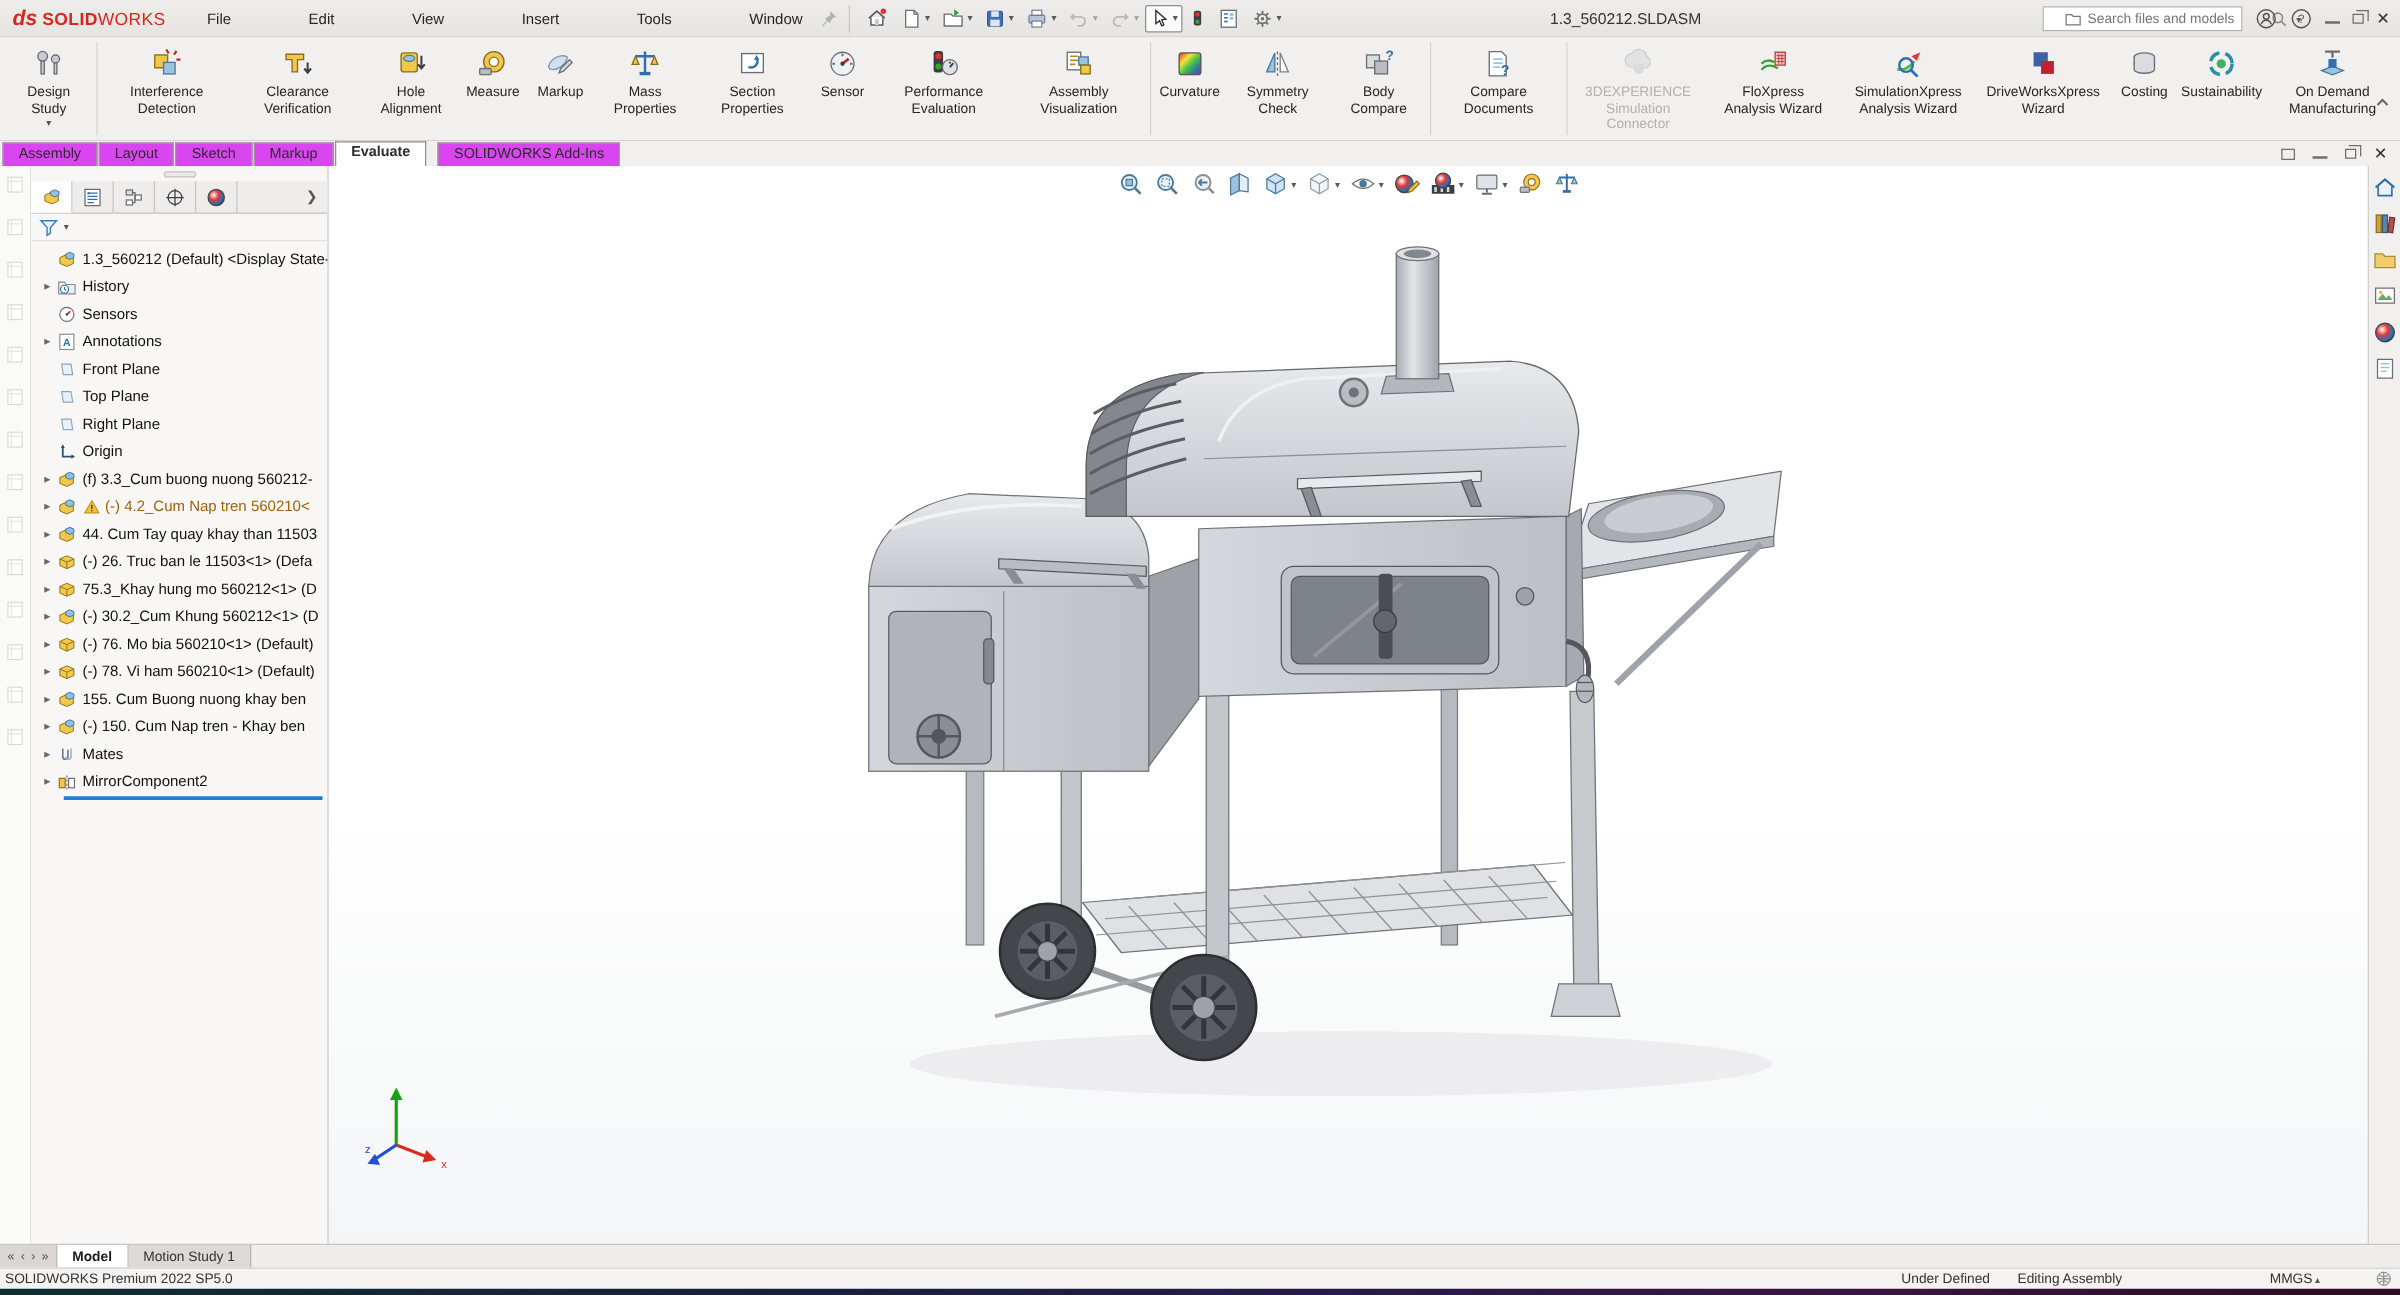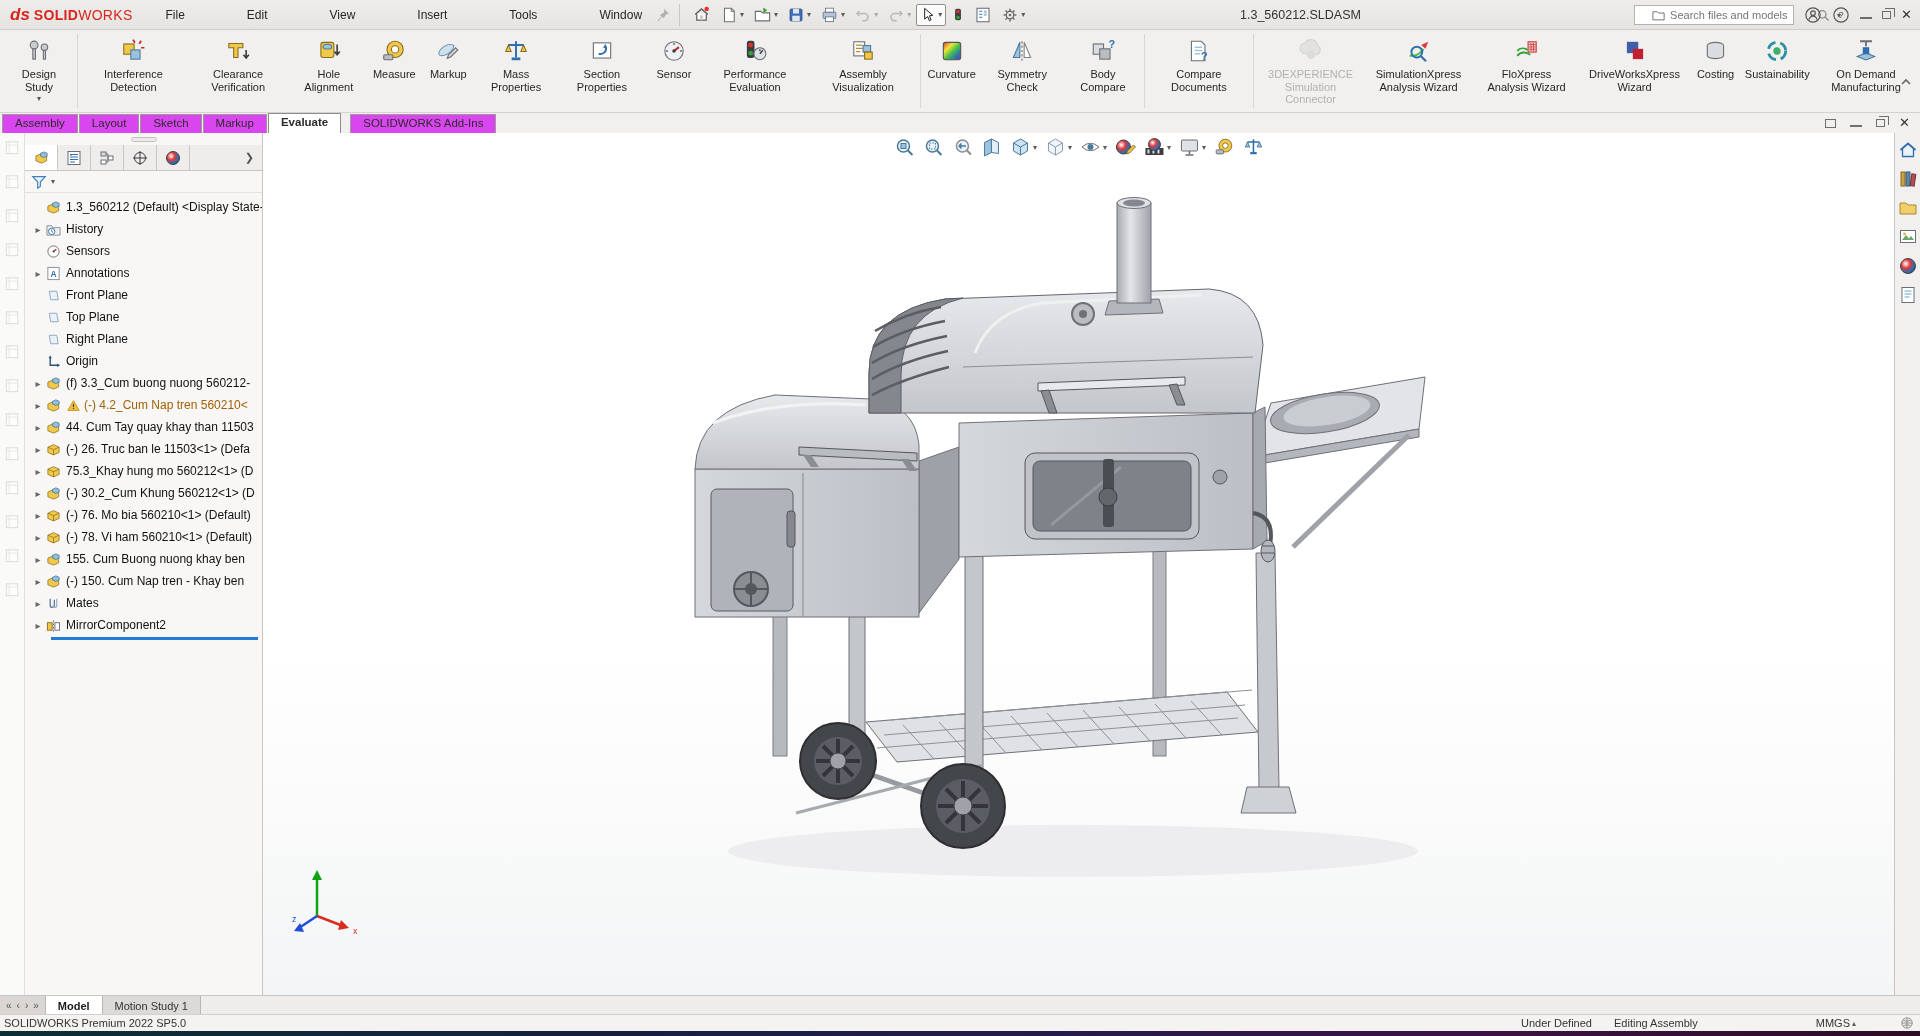--- a/index.html
+++ b/index.html
@@ -450,37 +450,37 @@
         <svg width="26" height="26" viewBox="0 0 24 24" opacity="0.45">
           <path d="M6 14.5a5 5 0 0 1 .8-9.9A6 6 0 0 1 18 6.8 4.5 4.5 0 0 1 17.8 15z" fill="#d0d3d7" stroke="#a9acb0"></path>
           <circle cx="12" cy="15.5" r="4" fill="#c0c3c7"></circle>
         </svg>
       </span>
       <div class="rb-label">3DEXPERIENCE Simulation Connector</div>
     </div>
     <div class="rb-btn">
       <span class="icn">
         <svg width="26" height="26" viewBox="0 0 24 24">
+          <rect x="13" y="3.5" width="7.5" height="9.5" fill="#f6caca" stroke="#c23b3b"></rect>
+          <path d="M14 6h6M14 8.2h6M14 10.4h6M15.7 4.5v7.5M18 4.5v7.5" stroke="#c23b3b" stroke-width=".7"></path>
+          <path d="M3 16.5c3-4 8.5-4 12-1M3 12c2.5-3 6.5-3 9.5-1" stroke="#35a235" stroke-width="1.7" fill="none"></path>
+        </svg>
+      </span>
+      <div class="rb-label">FloXpress Analysis Wizard</div>
+    </div>
+    <div class="rb-btn">
+      <span class="icn">
+        <svg width="26" height="26" viewBox="0 0 24 24">
           <path d="M3.5 16c4.5 1.2 9.5-1 12.5-6" stroke="#43c04a" stroke-width="2" fill="none"></path>
           <path d="M14 6.5 20.5 3.5 18 10z" fill="#e23838"></path>
           <circle cx="10" cy="13" r="5" fill="none" stroke="#2f6fb0" stroke-width="1.8"></circle>
           <path d="M13.8 16.8 18.5 21.5" stroke="#2f6fb0" stroke-width="2"></path>
         </svg>
       </span>
       <div class="rb-label">SimulationXpress Analysis Wizard</div>
-    </div>
-    <div class="rb-btn">
-      <span class="icn">
-        <svg width="26" height="26" viewBox="0 0 24 24">
-          <rect x="13" y="3.5" width="7.5" height="9.5" fill="#f6caca" stroke="#c23b3b"></rect>
-          <path d="M14 6h6M14 8.2h6M14 10.4h6M15.7 4.5v7.5M18 4.5v7.5" stroke="#c23b3b" stroke-width=".7"></path>
-          <path d="M3 16.5c3-4 8.5-4 12-1M3 12c2.5-3 6.5-3 9.5-1" stroke="#35a235" stroke-width="1.7" fill="none"></path>
-        </svg>
-      </span>
-      <div class="rb-label">FloXpress Analysis Wizard</div>
     </div>
     <div class="rb-btn">
       <span class="icn">
         <svg width="26" height="26" viewBox="0 0 24 24">
           <rect x="4.5" y="3.5" width="10.5" height="10.5" fill="#3f5fa8"></rect>
           <rect x="10" y="10" width="9.5" height="9.5" fill="#c22030"></rect>
         </svg>
       </span>
       <div class="rb-label">DriveWorksXpress Wizard</div>
     </div>

